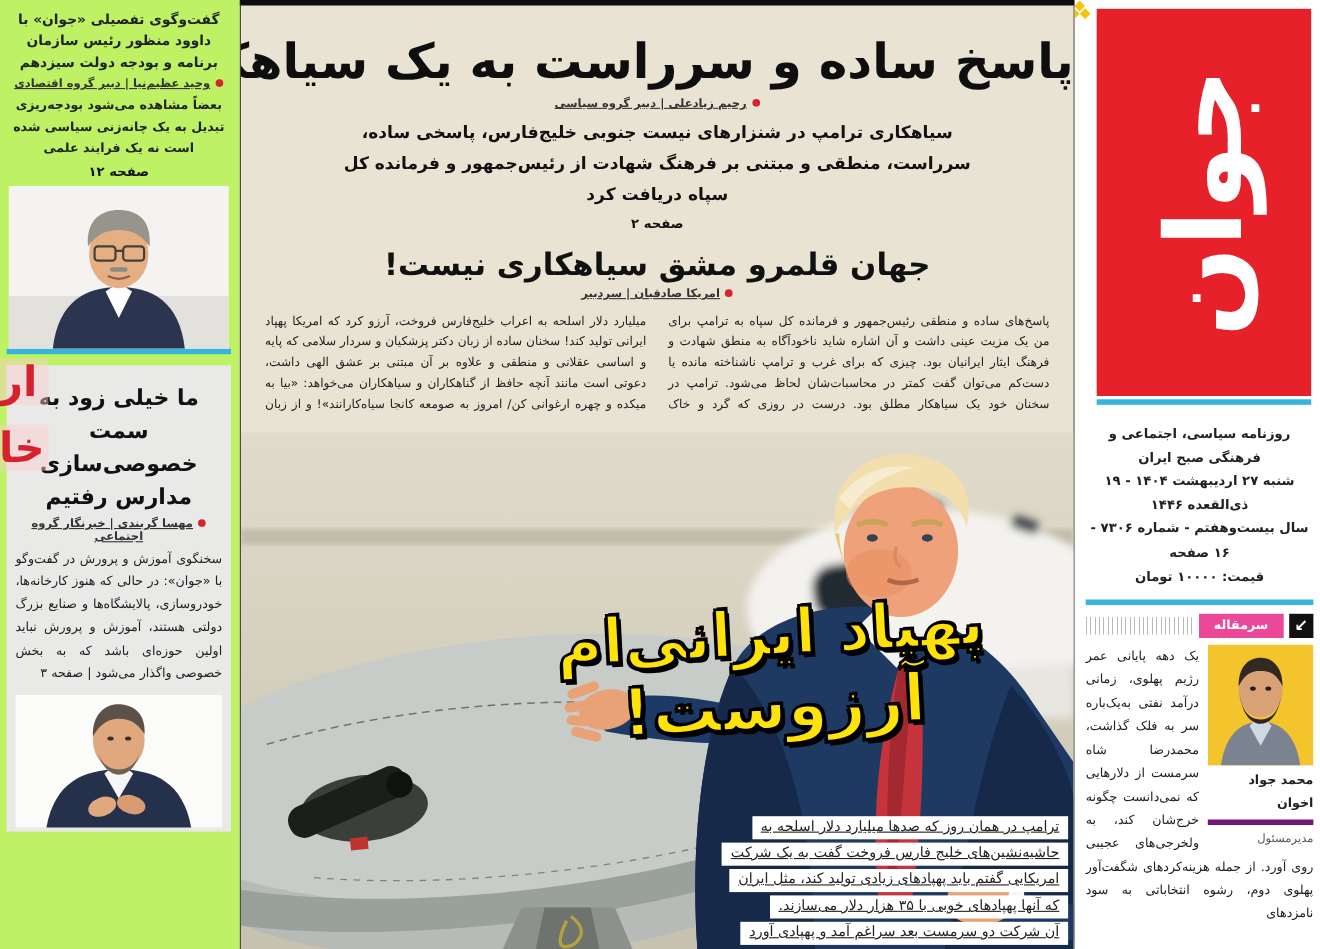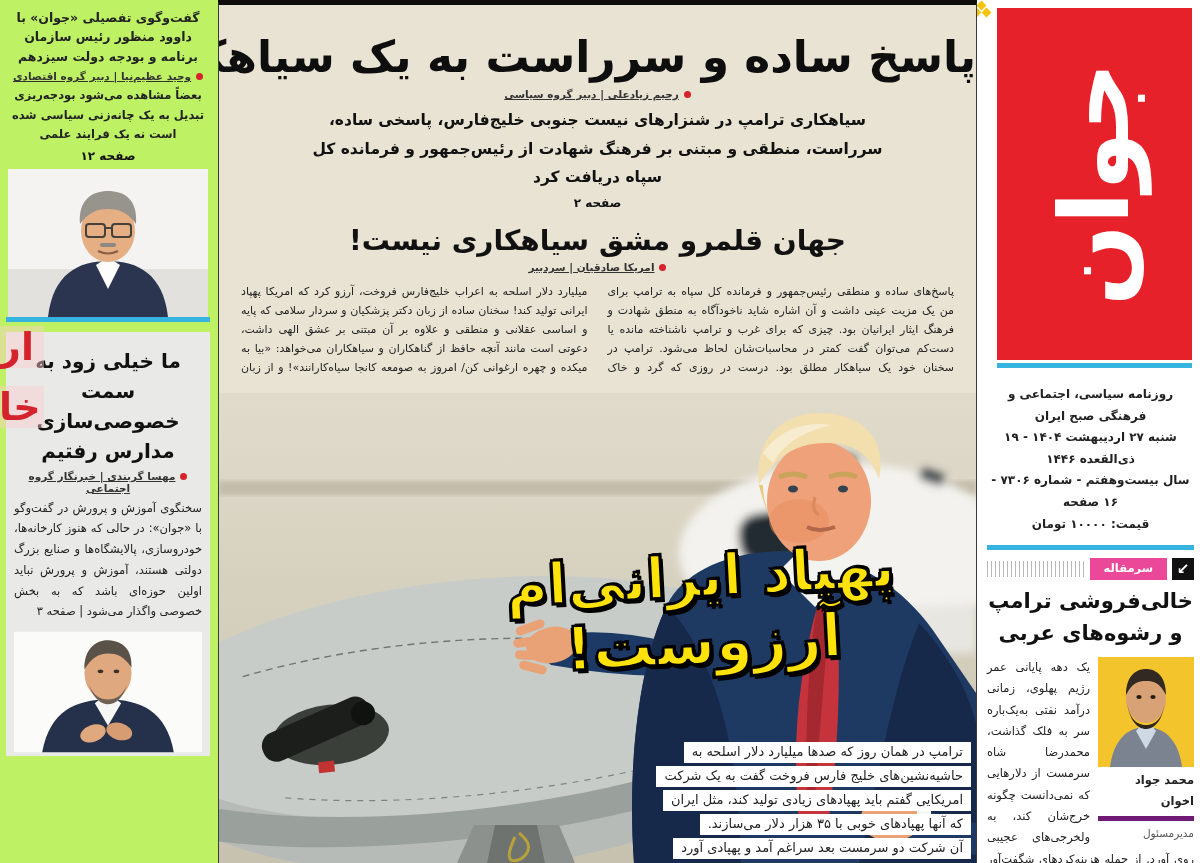--- a/index.html
+++ b/index.html
@@ -40,21 +40,21 @@
   .twocol{display:flex;flex-direction:row-reverse;gap:20px;padding:6px 22px 0;height:96px;overflow:hidden;}
   .twocol>div{direction:rtl;text-align:justify;font-size:11px;line-height:1.72;color:#222;flex:1;}
   .photo-area{position:absolute;left:0;right:0;bottom:0;height:470px;}
   .photo-area svg{display:block;}
   .drone-wish{position:absolute;top:152px;right:4px;width:540px;text-align:center;transform:rotate(-3deg);
     direction:rtl;font-weight:bold;color:#ffe20a;-webkit-text-stroke:2.5px #000;
     text-shadow:3px 4px 0 #000,-2px 2px 0 #000,2px -2px 0 #000;}
   .wish-l1{font-size:57px;line-height:1.1;}
   .wish-l2{font-size:60px;line-height:1.15;}
   .photo-captions{position:absolute;right:5px;bottom:4px;text-align:right;}
-  .cap-line{background:#fff;display:table;margin:3px 0 0 auto;padding:2px 8px 4px;font-size:13px;direction:rtl;color:#222;}
+  .cap-line{background:#fff;display:table;margin:3px 0 0 auto;padding:2px 8px 4px;font-size:13px;direction:rtl;color:#222;text-decoration:underline;}
 
   
   .col-right{position:relative;background:#fff;padding:6px 6px 0 10px;box-sizing:border-box;overflow:hidden;}
   .ornament{position:absolute;left:-4px;top:2px;width:18px;height:16px;}
   .ornament i{position:absolute;width:7px;height:7px;background:#f5c411;transform:rotate(45deg);}
   .ornament i:nth-child(1){left:5px;top:0;}
   .ornament i:nth-child(2){left:0;top:7px;}
   .ornament i:nth-child(3){left:10px;top:7px;}
   .logo-block{position:relative;background:#e6212a;height:352px;margin:2px 2px 0 10px;overflow:hidden;}
   .logo-text{position:absolute;top:50%;left:50%;transform:translate(-50%,-50%) rotate(-90deg);
@@ -236,24 +236,20 @@
       <div>شنبه ۲۷ اردیبهشت ۱۴۰۴ - ۱۹ ذی‌القعده ۱۴۴۶</div>
       <div>سال بیست‌وهفتم - شماره ۷۳۰۶ - ۱۶ صفحه</div>
       <div>قیمت: ۱۰۰۰۰ تومان</div>
     </div>
     <div class="bluebar wide"></div>
     <div class="badge-row">
       <span class="stripes"></span>
       <span class="badge-red">سرمقاله</span>
       <span class="badge-arrow">↙</span>
     </div>
-    <h2 class="ed-head">
-      <span style="display:block">خالی‌فروشی ترامپ</span>
-      <span style="display:block">و رشوه‌های عربی</span>
-    </h2>
     <div class="ed-body">
       <div class="author-card">
         <svg class="author-photo" viewBox="0 0 96 110" width="96" height="110">
           <rect width="96" height="110" fill="#f3c42c"></rect>
           <path d="M12,110 C16,80 32,70 48,70 C64,70 80,80 84,110 Z" fill="#7a838f"></path>
           <path d="M38,74 L48,92 L58,74 L53,68 L43,68 Z" fill="#cfd9e4"></path>
           <ellipse cx="48" cy="42" rx="20" ry="24" fill="#d9a276"></ellipse>
           <path d="M28,38 C28,20 37,12 48,12 C59,12 68,20 68,38 C62,26 56,24 48,24 C40,24 34,26 28,38 Z" fill="#322a22"></path>
           <path d="M29,44 C31,64 40,72 48,72 C56,72 65,64 67,44 C65,62 57,68 48,68 C39,68 31,62 29,44 Z" fill="#2f2620"></path>
           <ellipse cx="41" cy="40" rx="2.6" ry="2" fill="#241c14"></ellipse>

